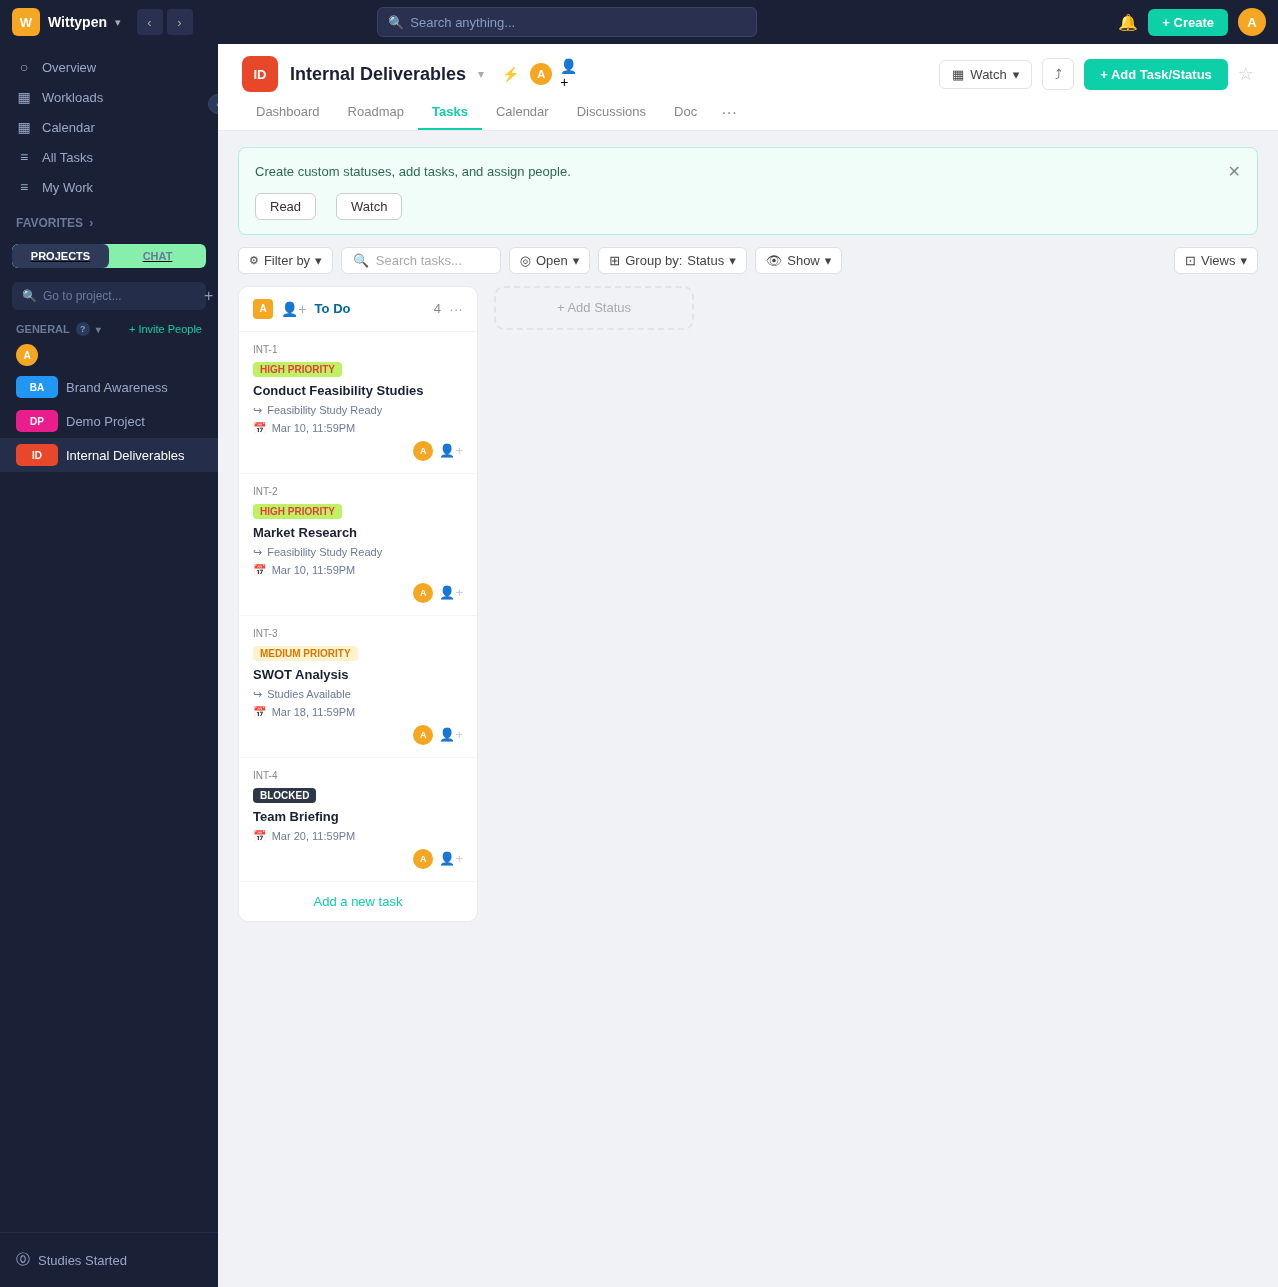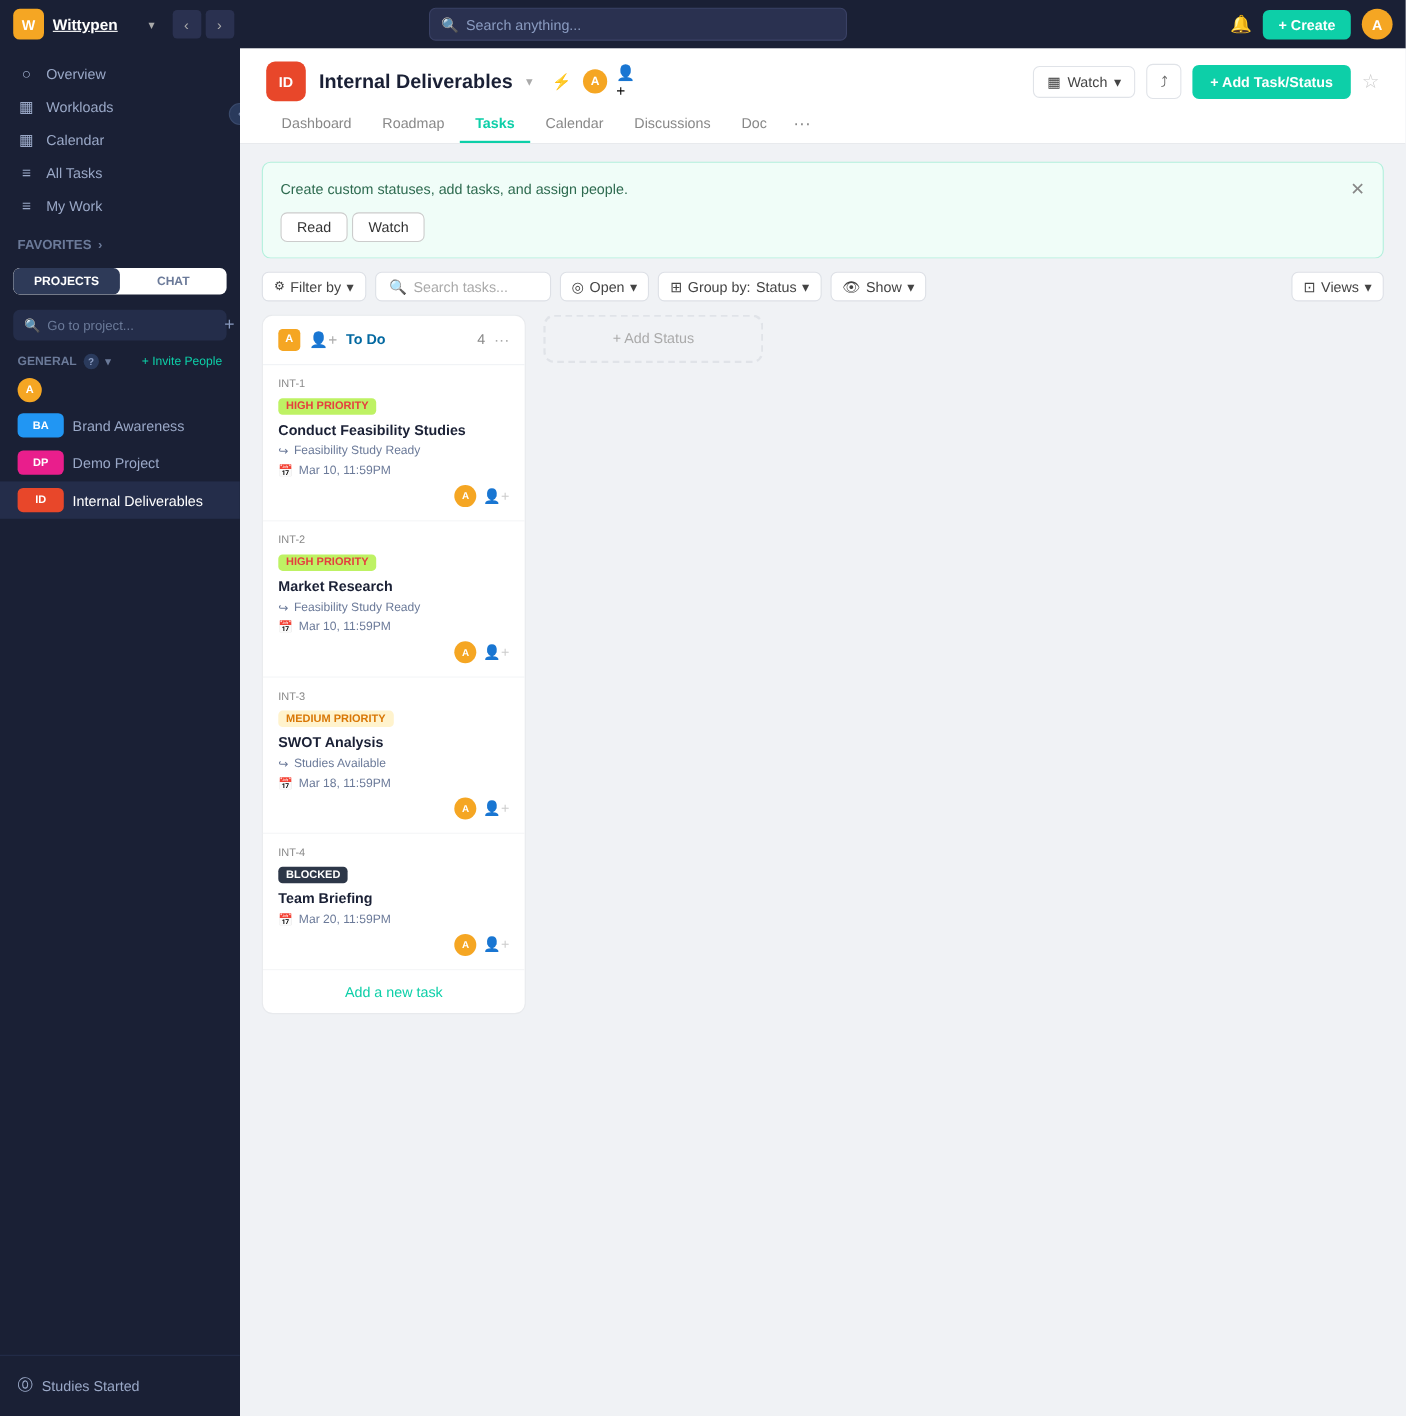--- a/index.html
+++ b/index.html
@@ -1,21 +1,21 @@
 <!DOCTYPE html>
 <html><head>
   <meta charset="utf-8">
   <style>
     * { box-sizing: border-box; margin: 0; padding: 0; }
     body { font-family: -apple-system, BlinkMacSystemFont, 'Segoe UI', sans-serif; background: #f0f2f5; display: flex; flex-direction: column; height: 1287px; overflow: hidden; }
 
     
     .topbar { background: #1a2035; display: flex; align-items: center; padding: 0 12px; height: 44px; gap: 8px; flex-shrink: 0; }
     .topbar-logo { background: #f5a623; border-radius: 6px; width: 28px; height: 28px; display: flex; align-items: center; justify-content: center; color: white; font-weight: bold; font-size: 13px; cursor: pointer; }
-    .topbar-appname { color: white; font-size: 14px; font-weight: 600; margin-right: 20px; text-decoration: underline; }
+    .topbar-appname { color: white; font-size: 14px; font-weight: 600; margin-right: 0; }
     .topbar-chevron { color: #aaa; font-size: 11px; }
     .topbar-nav-btns { display: flex; gap: 4px; margin-left: 8px; }
     .topbar-nav-btn { background: #2a3150; border: none; border-radius: 4px; width: 26px; height: 26px; color: #aaa; cursor: pointer; display: flex; align-items: center; justify-content: center; font-size: 13px; }
     .topbar-search { flex: 1; max-width: 380px; margin: 0 auto; background: #2a3150; border: 1px solid #3a4165; border-radius: 6px; display: flex; align-items: center; padding: 0 10px; gap: 6px; height: 30px; }
     .topbar-search span { color: #8a9bc0; font-size: 13px; }
     .topbar-search-icon { color: #8a9bc0; font-size: 12px; }
     .topbar-right { display: flex; align-items: center; gap: 10px; margin-left: auto; }
     .topbar-bell { color: #aaa; font-size: 16px; cursor: pointer; }
     .topbar-create-btn { background: #0dcfa8; border: none; border-radius: 6px; color: white; font-size: 13px; font-weight: 600; padding: 6px 14px; cursor: pointer; display: flex; align-items: center; gap: 4px; }
     .topbar-avatar { background: #f5a623; border-radius: 50%; width: 28px; height: 28px; display: flex; align-items: center; justify-content: center; color: white; font-weight: bold; font-size: 13px; cursor: pointer; }
@@ -25,21 +25,21 @@
 
     
     .sidebar { background: #1a2035; width: 218px; flex-shrink: 0; display: flex; flex-direction: column; overflow-y: auto; position: relative; }
     .sidebar-nav { padding: 8px 0; }
     .sidebar-nav-item { display: flex; align-items: center; gap: 10px; padding: 7px 16px; color: #9aa8c7; font-size: 13px; cursor: pointer; }
     .sidebar-nav-item .nav-icon { width: 16px; height: 16px; display: flex; align-items: center; justify-content: center; font-size: 14px; }
 
     .sidebar-collapse-btn { position: absolute; right: -10px; top: 50px; background: #2a3a5c; border: 1px solid #3a4a6c; border-radius: 50%; width: 20px; height: 20px; display: flex; align-items: center; justify-content: center; color: #8a9bc0; font-size: 10px; cursor: pointer; z-index: 10; }
     .sidebar-section-help { background: #2a3a5c; border-radius: 50%; width: 14px; height: 14px; display: flex; align-items: center; justify-content: center; color: #8a9bc0; font-size: 9px; cursor: pointer; }
 
-    .sidebar-tabs { display: flex; margin: 8px 12px; background: #ffffff; border-radius: 6px; overflow: hidden; }
+    .sidebar-tabs { display: flex; margin: 8px 12px; background: #86efac; border-radius: 6px; overflow: hidden; text-decoration: underline; }
     .sidebar-tab { flex: 1; text-align: center; padding: 6px; font-size: 11px; font-weight: 600; color: #6b7a99; cursor: pointer; }
     .sidebar-tab.active { background: #2e3a58; color: white; border-radius: 6px; }
 
     .sidebar-project-search { display: flex; align-items: center; margin: 6px 12px; background: #242d4a; border-radius: 6px; padding: 5px 10px; gap: 6px; }
     .sidebar-project-search input { background: none; border: none; outline: none; color: #8a9bc0; font-size: 12px; flex: 1; }
     .sidebar-project-search input::placeholder { color: #6b7a99; }
     .sidebar-add-btn { color: #8a9bc0; font-size: 16px; cursor: pointer; }
 
     .sidebar-general { display: flex; align-items: center; justify-content: space-between; padding: 6px 16px; }
     .sidebar-general-left { display: flex; align-items: center; gap: 6px; color: #6b7a99; font-size: 11px; font-weight: 700; }
@@ -73,21 +73,21 @@
 
     .project-tabs { display: flex; gap: 0; margin-top: 4px; }
     .project-tab { padding: 8px 14px; font-size: 13px; color: #888; cursor: pointer; border-bottom: 2px solid transparent; }
     .project-tab.active { color: #0dcfa8; border-bottom-color: #0dcfa8; font-weight: 600; }
     .project-tab-more { padding: 8px 10px; color: #888; cursor: pointer; }
 
     
     .info-banner { background: #f0fdf8; border: 1px solid #b2f0dc; margin: 16px 20px 0; border-radius: 8px; padding: 14px 16px; display: flex; align-items: flex-start; justify-content: space-between; flex-shrink: 0; }
     .info-banner-text { font-size: 13px; color: #2d6a4f; line-height: 1.6; }
     .info-banner-close { color: #888; cursor: pointer; font-size: 16px; }
-    .info-banner-actions { display: flex; gap: 4px; margin-top: 10px; }
+    .info-banner-actions { display: flex; gap: 20px; margin-top: 10px; }
     .info-banner-btn { border: 1px solid #ccc; border-radius: 6px; padding: 5px 14px; font-size: 13px; background: white; color: #333; cursor: pointer; }
     .info-banner-btn.watch { background: white; }
 
     
     .tasks-toolbar { display: flex; align-items: center; gap: 8px; padding: 12px 20px; flex-shrink: 0; background: #f0f2f5; }
     .toolbar-btn { display: flex; align-items: center; gap: 5px; padding: 5px 10px; border: 1px solid #dde0e6; border-radius: 6px; background: white; font-size: 13px; color: #444; cursor: pointer; }
     .toolbar-btn .icon { font-size: 11px; }
     .toolbar-search { display: flex; align-items: center; gap: 6px; padding: 5px 12px; border: 1px solid #dde0e6; border-radius: 6px; background: white; font-size: 13px; color: #aaa; min-width: 160px; cursor: pointer; }
     .toolbar-divider { flex: 1; }
     .views-btn { display: flex; align-items: center; gap: 5px; padding: 5px 10px; border: 1px solid #dde0e6; border-radius: 6px; background: white; font-size: 13px; color: #444; cursor: pointer; }

